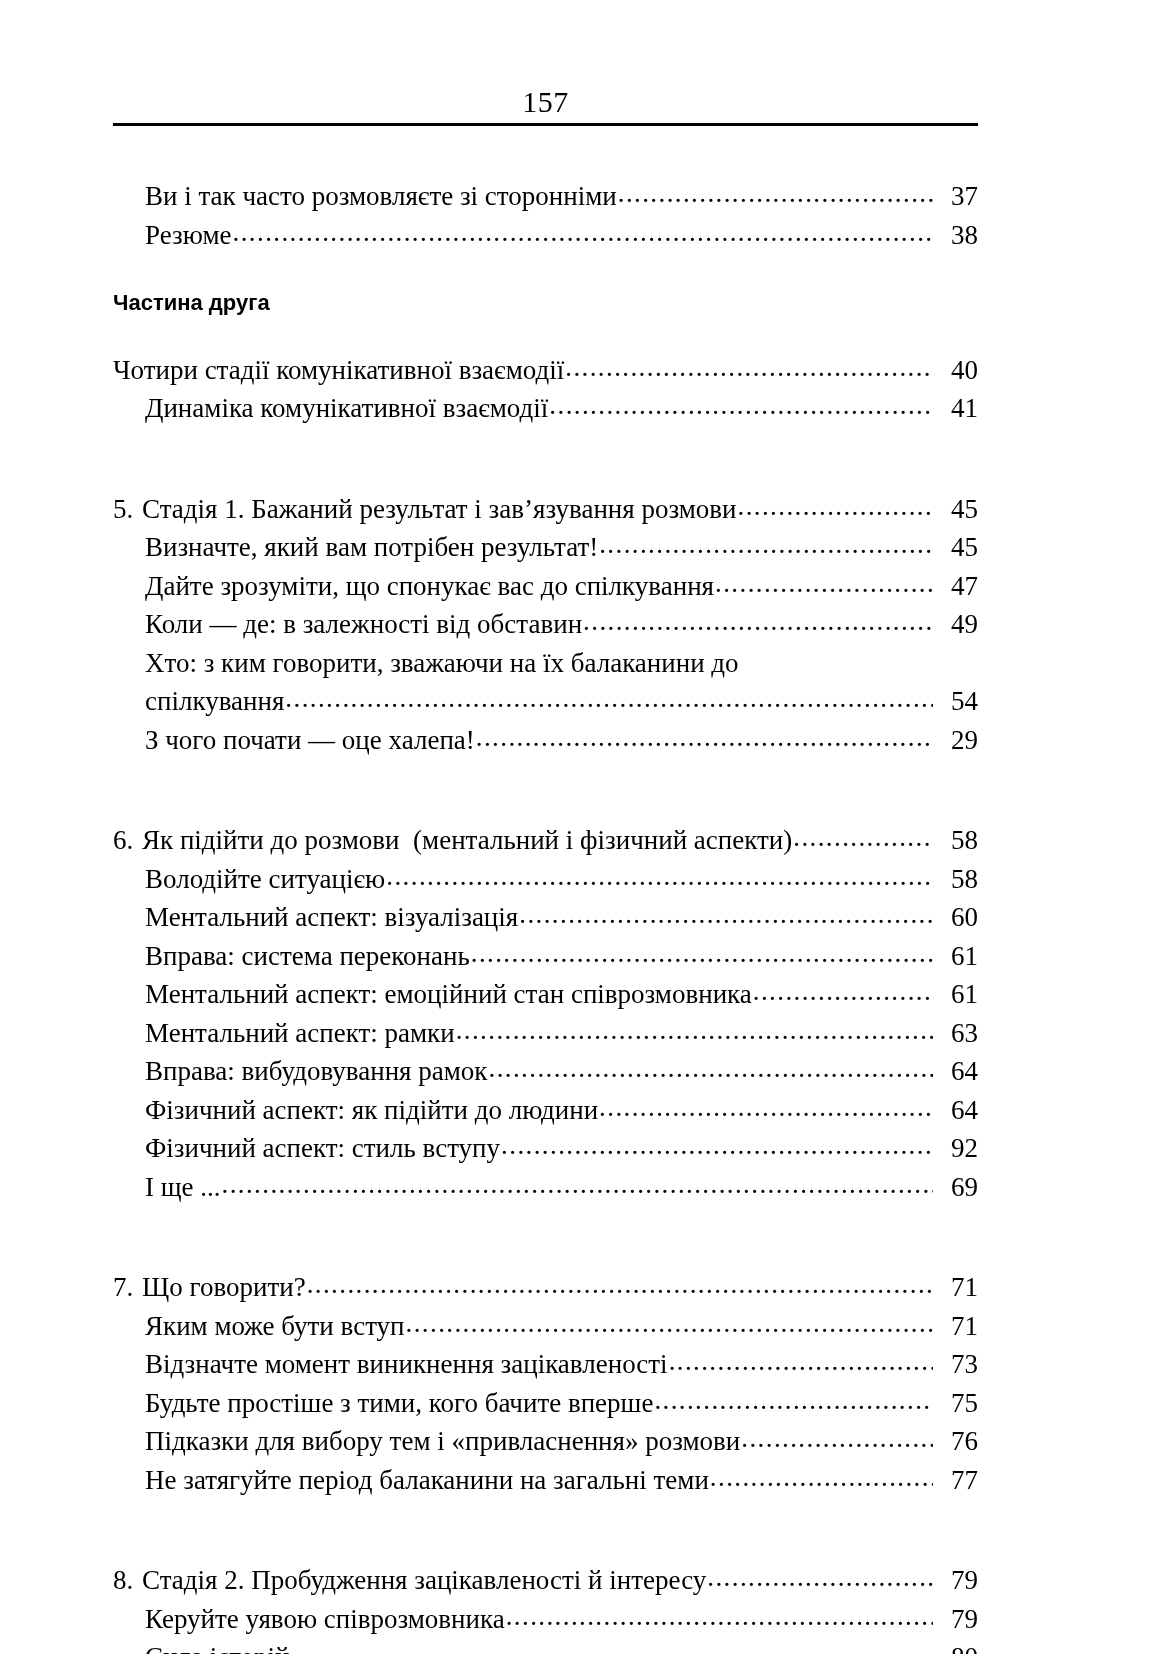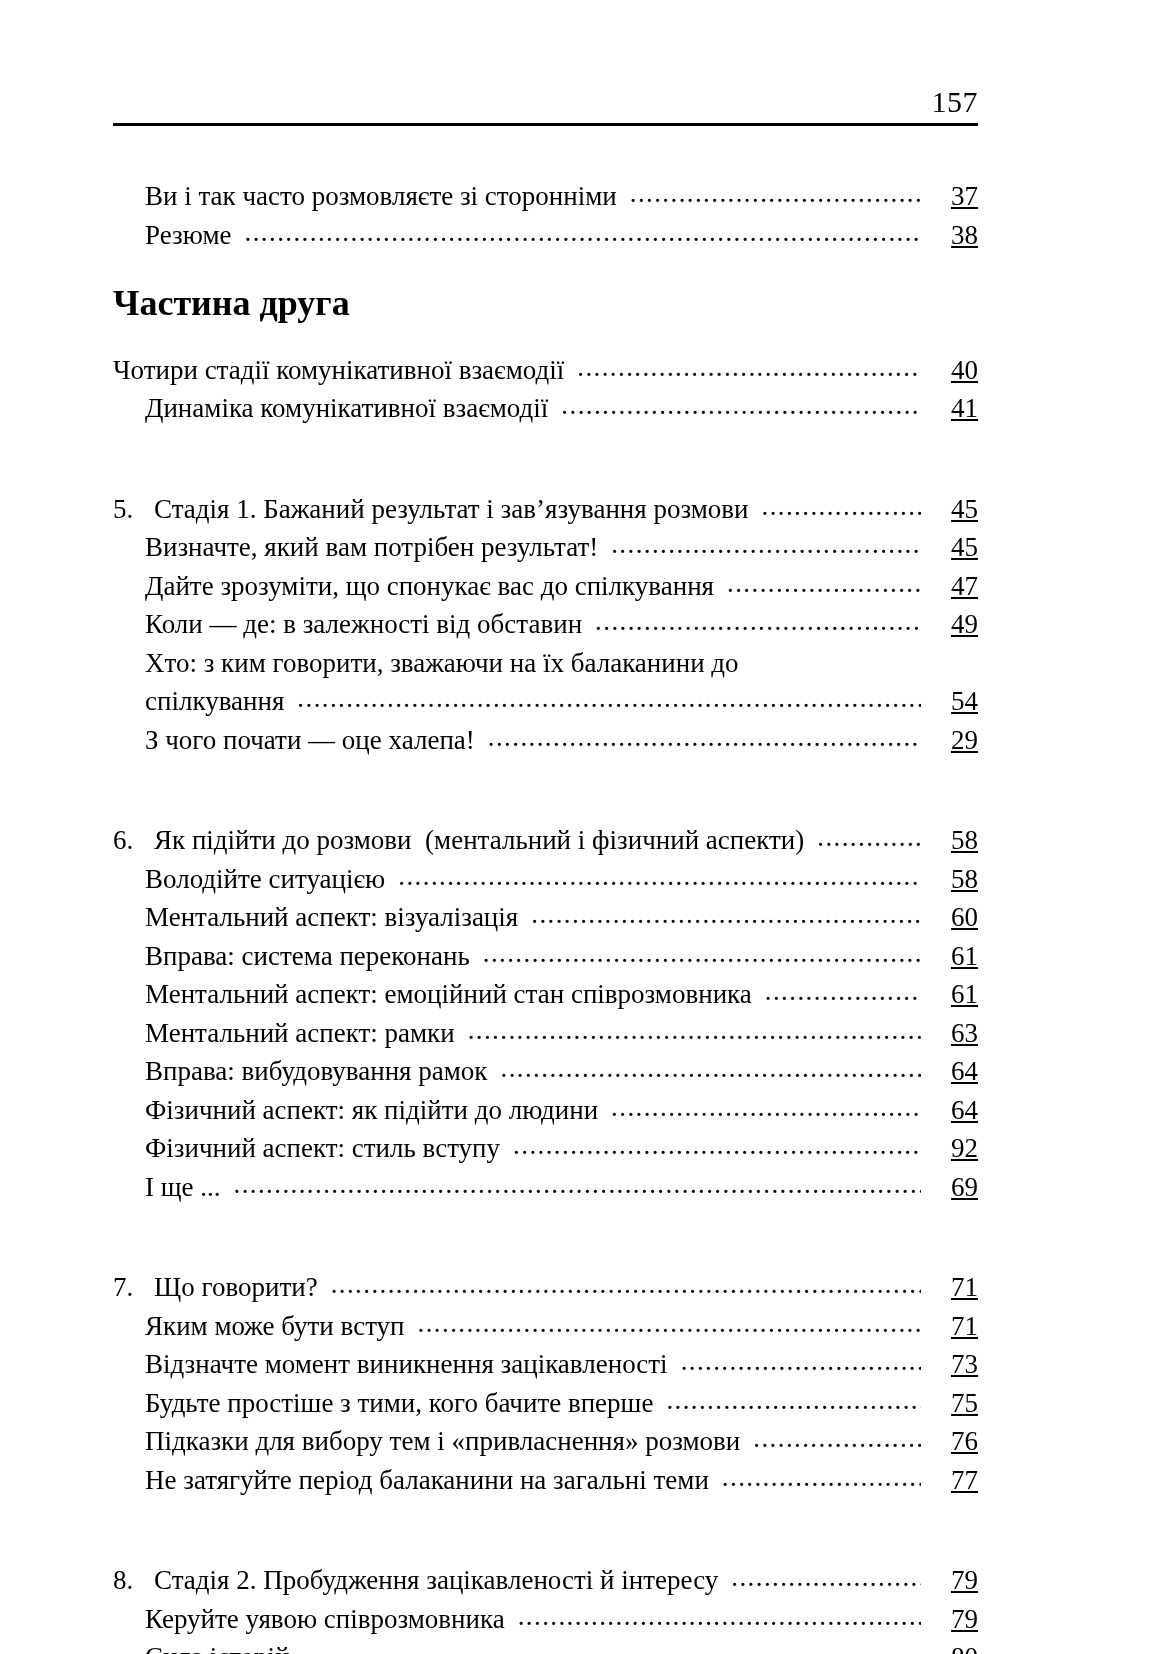--- a/index.html
+++ b/index.html
@@ -25,21 +25,21 @@
   }
 
   
   .header {
     position: absolute;
     left: 113px;
     top: 85px;
     width: 865px;
   }
   .folio {
-    text-align: right;
+    text-align: center;
     font-size: 30px;
     line-height: 34px;
     letter-spacing: 0.5px;
     font-family: "Liberation Serif", "DejaVu Serif", serif;
   }
   .header-rule {
     margin-top: 4px;
     border-top: 3px solid #000;
     width: 100%;
   }
@@ -52,21 +52,20 @@
     width: 865px;
   }
 
   .entry {
     display: flex;
     align-items: baseline;
     font-size: 27px;
     line-height: 38.5px;
     white-space: pre;
     font-family: "Liberation Serif", "DejaVu Serif", serif;
-    gap: 12px;
   }
 
   .entry .num-prefix {
     flex: 0 0 auto;
     padding-right: 2px;
   }
 
   .entry .title {
     flex: 0 0 auto;
   }
@@ -85,34 +84,33 @@
     content: "......................................................................................................................................................";
     display: block;
     white-space: nowrap;
   }
 
   .entry .pageno {
     flex: 0 0 auto;
     text-align: right;
     min-width: 44px;
     font-size: 27px;
-    text-decoration: underline;
   }
 
   
   .level-sub   { padding-left: 32px; }
   .level-chap  { padding-left: 0px; margin-top: 28px; }
   .entry.cont .pageno { visibility: hidden; }
 
   .part-heading {
     font-weight: bold;
-    font-size: 36px;
+    font-size: 22px;
     line-height: 38.5px;
     padding-top: 0px;
-    font-family: Liberation Serif, serif;
+    font-family: Liberation Sans, sans-serif;
   }
   .gap-md { height: 30px; }
   .gap-lg { height: 34px; }
 </style>
 </head>
 <body>
 
 <div class="page">
 
   <div class="header">

